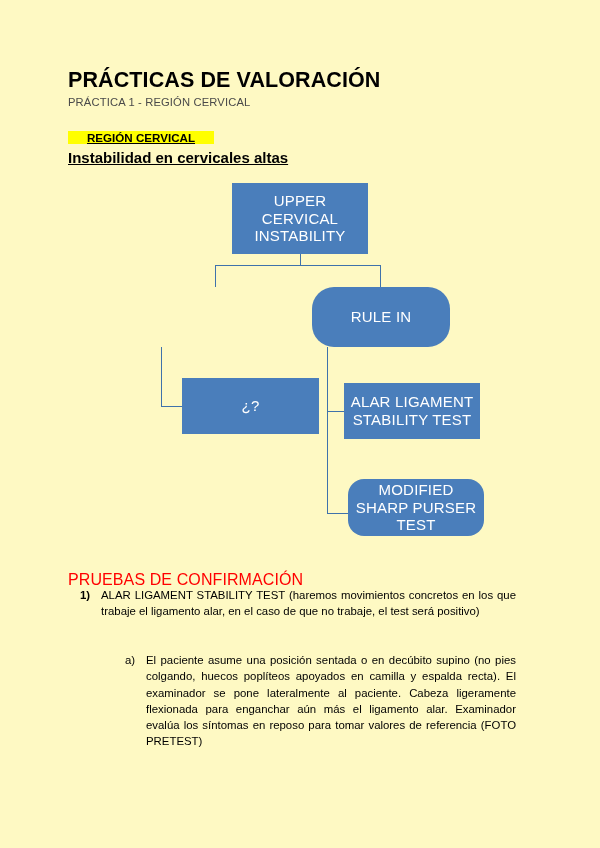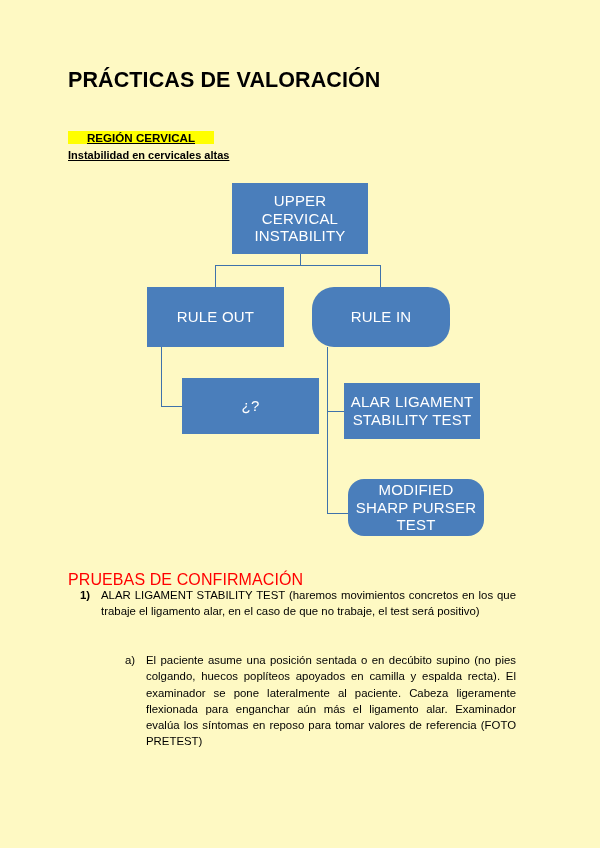--- a/index.html
+++ b/index.html
@@ -54,21 +54,21 @@
     background: #ffff00;
     text-decoration: underline;
     text-underline-offset: 1px;
     padding: 0 19px;
     white-space: nowrap;
   }
   .section-subheading {
     position: absolute;
     left: 68px;
     top: 149px;
-    font-size: 11px;
+    font-size: 15px;
     font-weight: bold;
     text-decoration: underline;
     text-underline-offset: 1px;
     white-space: nowrap;
   }
 
   
   .flowchart {
     position: absolute;
     left: 0;
@@ -160,20 +160,21 @@
     font-size: 11.4px;
   }
 </style>
 </head>
 <body>
 
 <div class="page">
 
   <div class="doc-title">PRÁCTICAS DE VALORACIÓN</div>
 
+  <div class="doc-subtitle">PRÁCTICA 1 - REGIÓN CERVICAL</div>
 
   <div class="section-heading">REGIÓN CERVICAL</div>
 
   <div class="section-subheading">Instabilidad en cervicales altas</div>
 
   <div class="flowchart">
 
     <div class="connector c-v" style="left:299.5px; top:254px;  height:12px;"></div>
     <div class="connector c-h" style="left:215px;   top:265px;  width:166px;"></div>
     <div class="connector c-v" style="left:215px;   top:265px;  height:22px;"></div>
@@ -187,25 +188,20 @@
     <div class="connector c-h" style="left:327px;   top:513px;  width:22px;"></div>
 
     <div class="flow-node" id="node-upper">
       <div>
         <span>UPPER</span>
         <span>CERVICAL</span>
         <span>INSTABILITY</span>
       </div>
     </div>
 
-    <div class="flow-node" id="node-rule-out">
-      <div>
-        <span>RULE OUT</span>
-      </div>
-    </div>
 
     <div class="flow-node" id="node-rule-in">
       <div>
         <span>RULE IN</span>
       </div>
     </div>
 
     <div class="flow-node" id="node-question">
       <div>
         <span>¿?</span>

